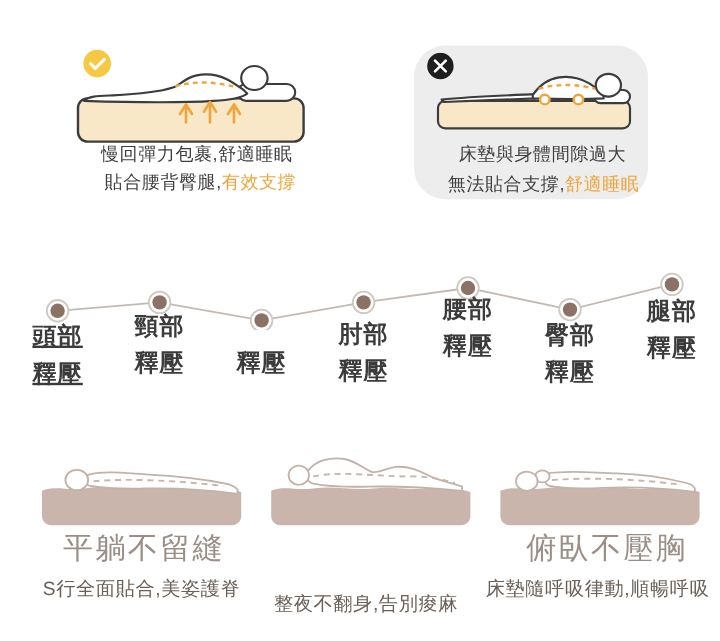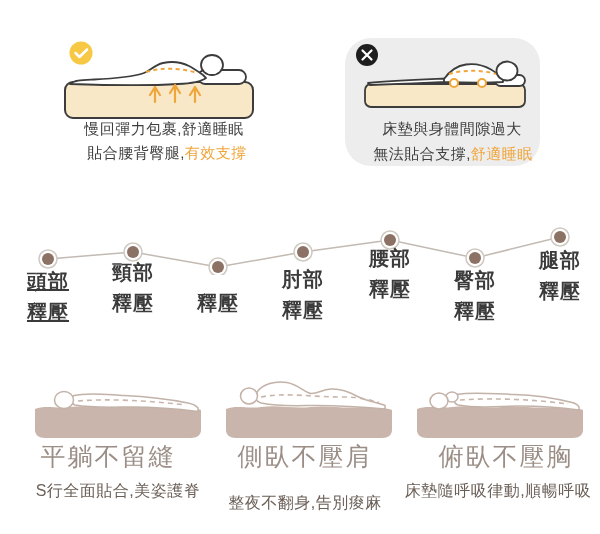--- a/index.html
+++ b/index.html
@@ -149,32 +149,31 @@
     </div>
 
   <div class="abs" style="left:28px;top:378px;width:180px;height:60px;">
     <svg width="180" height="60" viewBox="0 0 180 60">
       <path d="M7,31 C18,26.5 28,31 42,29 C60,26.5 74,31 92,29 C110,27 124,31 142,29 C156,27.5 166,30 173,32 L173,52 C173,57 169,60 163,60 L17,60 C11,60 7,57 7,52 Z" class="c-taupe"></path>
       <path d="M46,17.5 C60,14 78,16.5 96,17.5 C118,18.5 140,21 160,25 C165,26 168,27.5 170,30 L170,33.5 C148,30.5 118,28.5 94,29 C72,29.5 56,28.5 47,27 C42,25.5 42,20 46,17.5 Z" class="c-body"></path>
       <ellipse cx="36" cy="22" rx="9.5" ry="8.5" class="c-body"></ellipse>
       <path d="M50,23 C80,20.5 120,22.5 158,27" class="c-taupe-dash"></path>
     </svg>
   </div>
-  <div class="pos-title" style="left:18px;top:440px;width:180px;font-family:Liberation Mono, monospace;">平躺不留縫</div>
+  <div class="pos-title" style="left:30px;top:440px;width:180px;font-family:Liberation Mono, monospace;">平躺不留縫</div>
   <div class="pos-sub" style="left:18px;top:481px;width:200px;">S行全面貼合,美姿護脊</div>
 
   <div class="abs" style="left:219px;top:372px;width:180px;height:66px;">
     <svg width="180" height="66" viewBox="0 0 180 66">
       <path d="M7,37 C18,32.5 28,37 42,35 C60,32.5 74,37 92,35 C110,33 124,37 142,35 C156,33.5 166,36 173,38 L173,58 C173,63 169,66 163,66 L17,66 C11,66 7,63 7,58 Z" class="c-taupe"></path>
       <path d="M38,20 C44,12 56,8.5 68,10.5 C78,12.5 83,18 90,21 C96,23.5 102,17.5 112,17 C124,16.5 132,21.5 141,25.5 C150,29.5 160,31 166,33.5 L166,37 C140,34.5 112,33 88,33.5 C68,34 52,33 42,31 C36,29 35,24 38,20 Z" class="c-body"></path>
       <ellipse cx="30" cy="24" rx="8.5" ry="8" class="c-body"></ellipse>
       <path d="M42,25 C66,20 96,25.5 126,25 C142,25 152,28.5 160,30.5" class="c-taupe-dash"></path>
     </svg>
   </div>
-  <div class="pos-title" style="left:215px;top:440px;width:180px;">側臥不壓肩</div>
   <div class="pos-sub" style="left:205px;top:481px;width:200px;margin-top:12px;">整夜不翻身,告別痠麻</div>
 
   <div class="abs" style="left:410px;top:376px;width:180px;height:62px;">
     <svg width="180" height="62" viewBox="0 0 180 62">
       <path d="M7,33 C18,28.5 28,33 42,31 C60,28.5 74,33 92,31 C110,29 124,33 142,31 C156,29.5 166,32 173,34 L173,54 C173,59 169,62 163,62 L17,62 C11,62 7,59 7,54 Z" class="c-taupe"></path>
       <path d="M46,18.5 C64,15.5 84,18 104,18.5 C126,19 144,22 162,26.5 C166,27.5 168,29 169,31 L169,34 C146,31 116,29.5 92,30.5 C72,31.5 56,30.5 48,29 C43,27.5 43,20.5 46,18.5 Z" class="c-body"></path>
       <ellipse cx="42" cy="21" rx="6" ry="5" class="c-body"></ellipse>
       <ellipse cx="29" cy="25" rx="9" ry="8" class="c-body"></ellipse>
       <path d="M50,24 C84,21.5 124,23.5 158,28" class="c-taupe-dash"></path>
     </svg>

